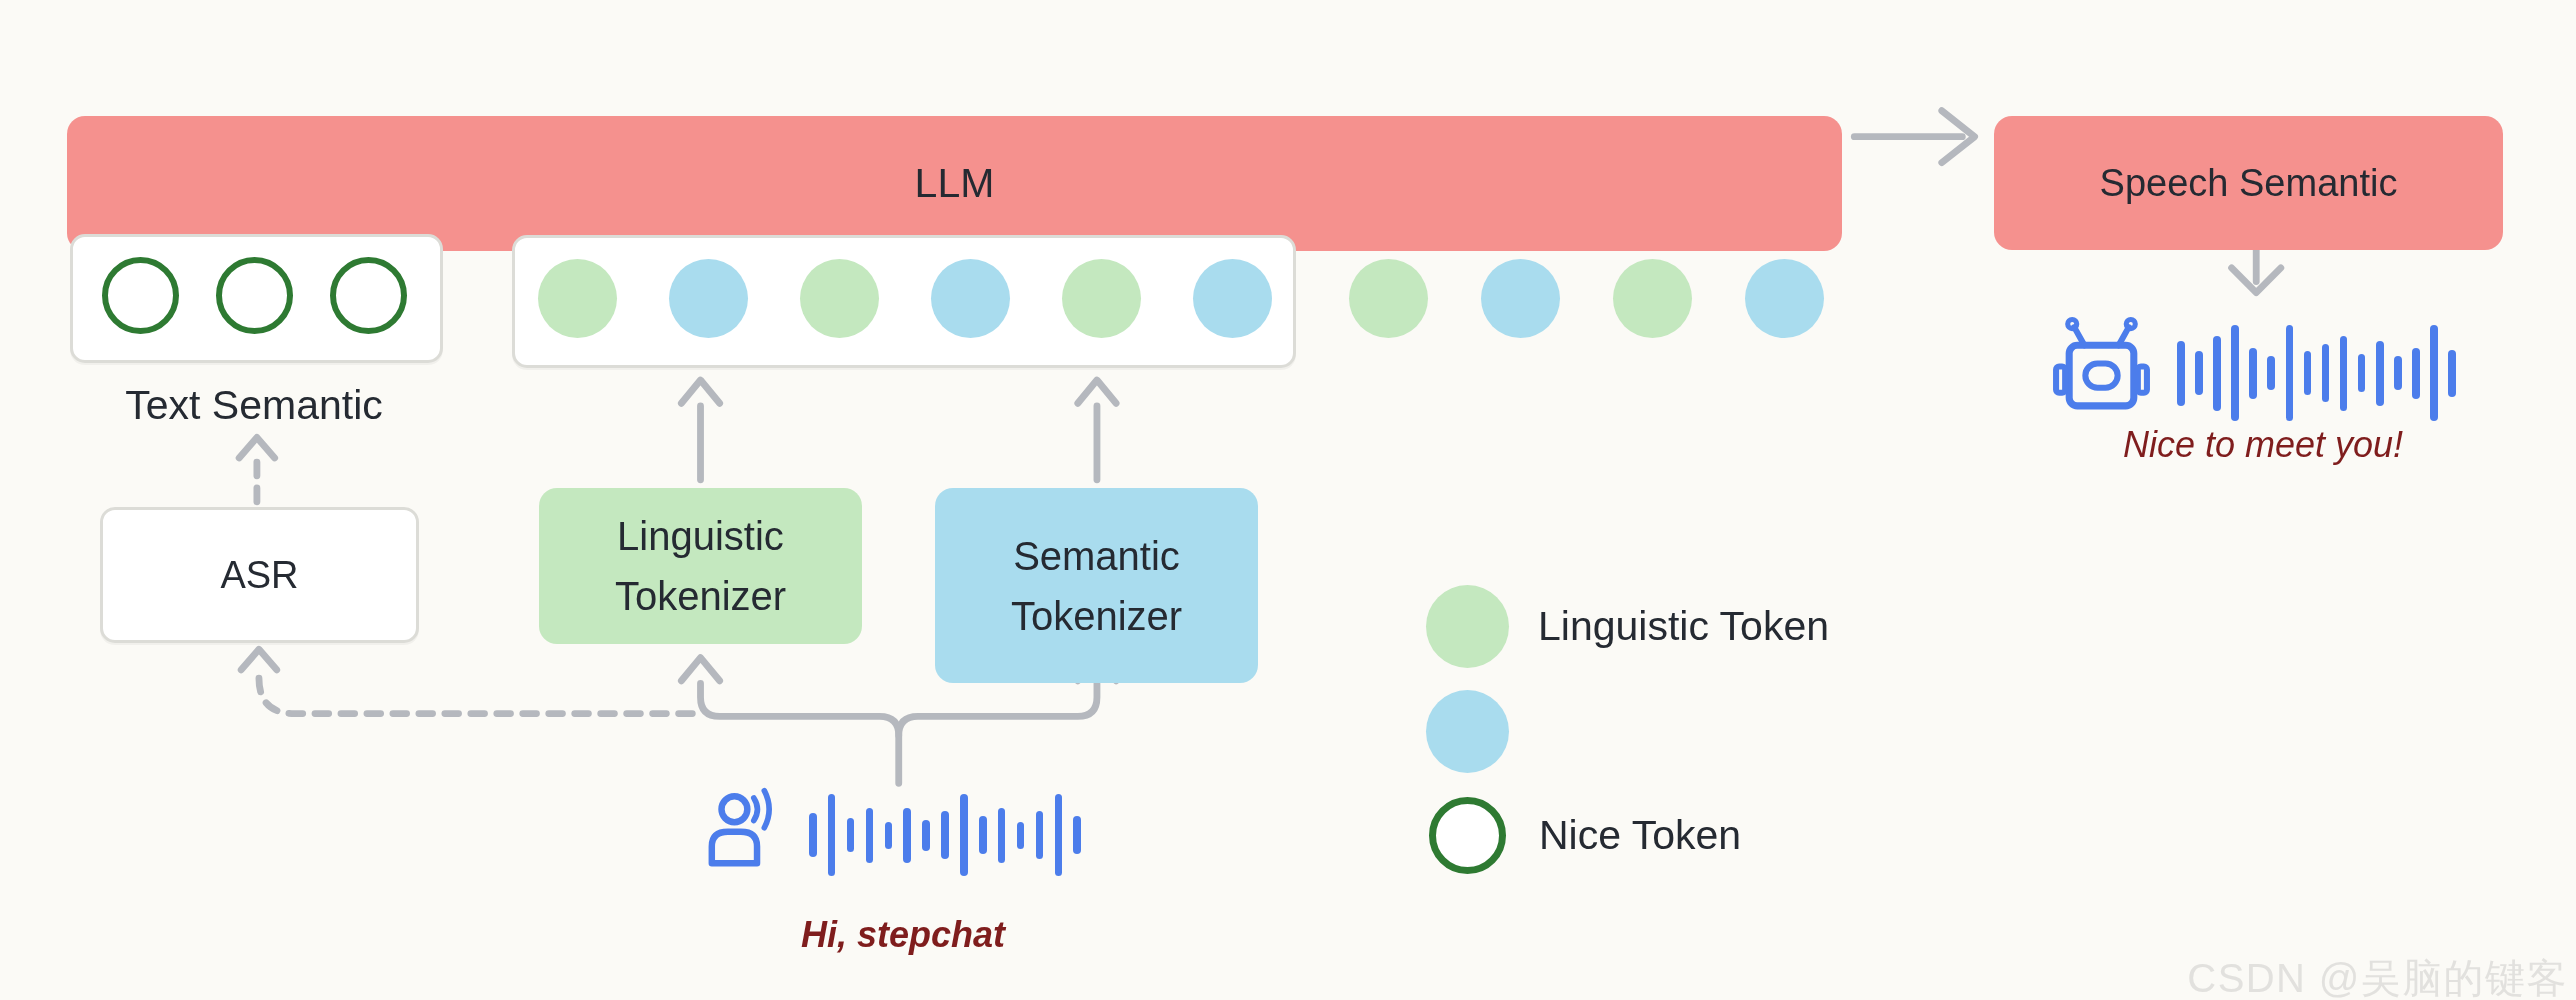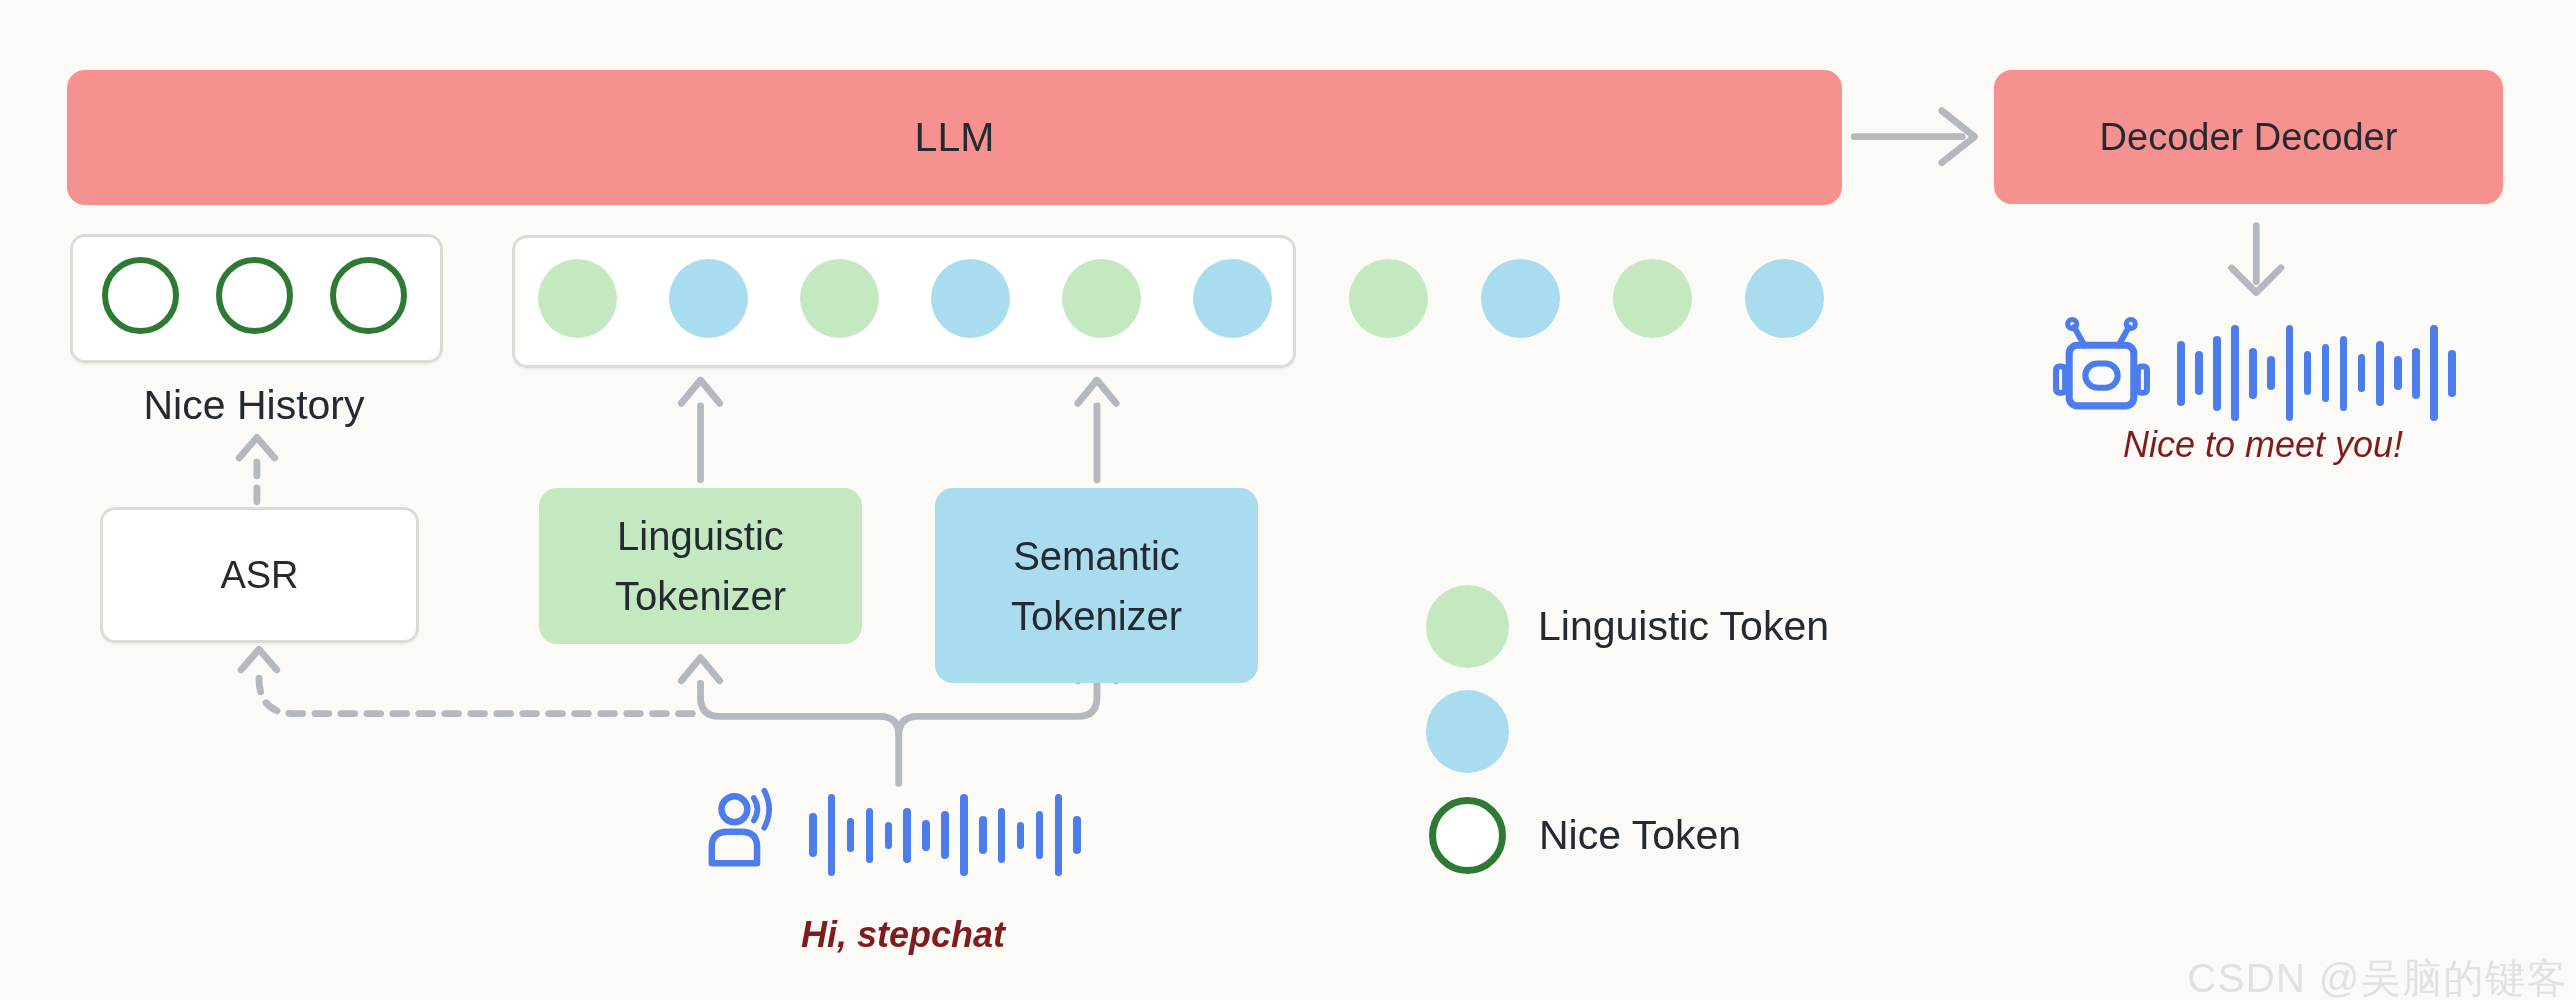--- a/index.html
+++ b/index.html
@@ -5,21 +5,21 @@
   html,body{margin:0;padding:0;}
   body{font-family:"Liberation Sans","DejaVu Sans",sans-serif;background:var(--bg,#FBFAF6);}
   .canvas{position:relative;width:2576px;height:1000px;background:var(--bg,#FBFAF6);overflow:hidden;}
   svg.layer{position:absolute;left:0;top:0;width:2576px;height:1000px;}
   .ln{stroke:var(--arrow,#B5B8BE);stroke-width:10;fill:none;stroke-linecap:round;stroke-linejoin:round;}
   .dash{stroke-dasharray:20 18;}
   .icon-stroke{stroke:var(--icon-blue,#4C7DEB);fill:none;stroke-linecap:round;stroke-linejoin:round;}
 
   .box{position:absolute;display:flex;align-items:center;justify-content:center;text-align:center;
        color:var(--ink,#252A32);}
-  .red-box{background:var(--red,#F5918E);border-radius:18px;font-size:41px;}
+  .red-box{background:var(--red,#F5918E);border-radius:18px;font-size:41px;margin-top:46px;}
   .outlined-box{background:#FFFFFF;border:3.4px solid var(--border,#DCDCD7);border-radius:15px;
        box-shadow:0 2.1px 0 rgba(0,0,0,0.04);}
   .green-box{background:var(--green,#C4E8BF);border-radius:18px;}
   .blue-box{background:var(--blue,#A9DCEE);border-radius:18px;}
   .tokenizer-label{font-size:40px;line-height:1.5;}
 
   .label{position:absolute;color:var(--ink,#252A32);white-space:nowrap;}
   .centered{transform:translateX(-50%);}
   .caption{position:absolute;font-style:italic;font-size:36px;color:#7f1d1d;white-space:nowrap;transform:translateX(-50%);}
 
@@ -86,30 +86,30 @@
       <path class="ln dash" d="M 1012,1044 L 430,1044 Q 378,1044 378,992 L 378,984"></path>
       <polyline class="ln" points="352,980 378,950 404,980"></polyline>
     </g>
   </svg>
 
   <div class="box red-box" style="left:67px;top:70px;width:1775px;height:135px;">
     <span>LLM</span>
   </div>
 
   <div class="box red-box" style="left:1994px;top:70px;width:509px;height:134px;font-size:38px;">
-    <span>Decoder Decoder</span>
+    <span>Speech Semantic</span>
   </div>
 
   <div class="box outlined-box" style="left:70px;top:234px;width:367px;height:123px;"></div>
   <div class="token-row history-row" style="left:102px;top:257px;gap:37px;">
       <span class="token t-text"></span>
       <span class="token t-text"></span>
       <span class="token t-text"></span>
     </div>
-  <div class="label centered" style="left:254px;top:382px;font-size:41px;">Nice History</div>
+  <div class="label centered" style="left:254px;top:382px;font-size:41px;">Text Semantic</div>
 
   <div class="box outlined-box" style="left:512px;top:235px;width:778px;height:127px;"></div>
   <div class="token-row" style="left:538px;top:259px;gap:52px;">
       <span class="token t-linguistic"></span>
       <span class="token t-semantic"></span>
       <span class="token t-linguistic"></span>
       <span class="token t-semantic"></span>
       <span class="token t-linguistic"></span>
       <span class="token t-semantic"></span>
     </div>

